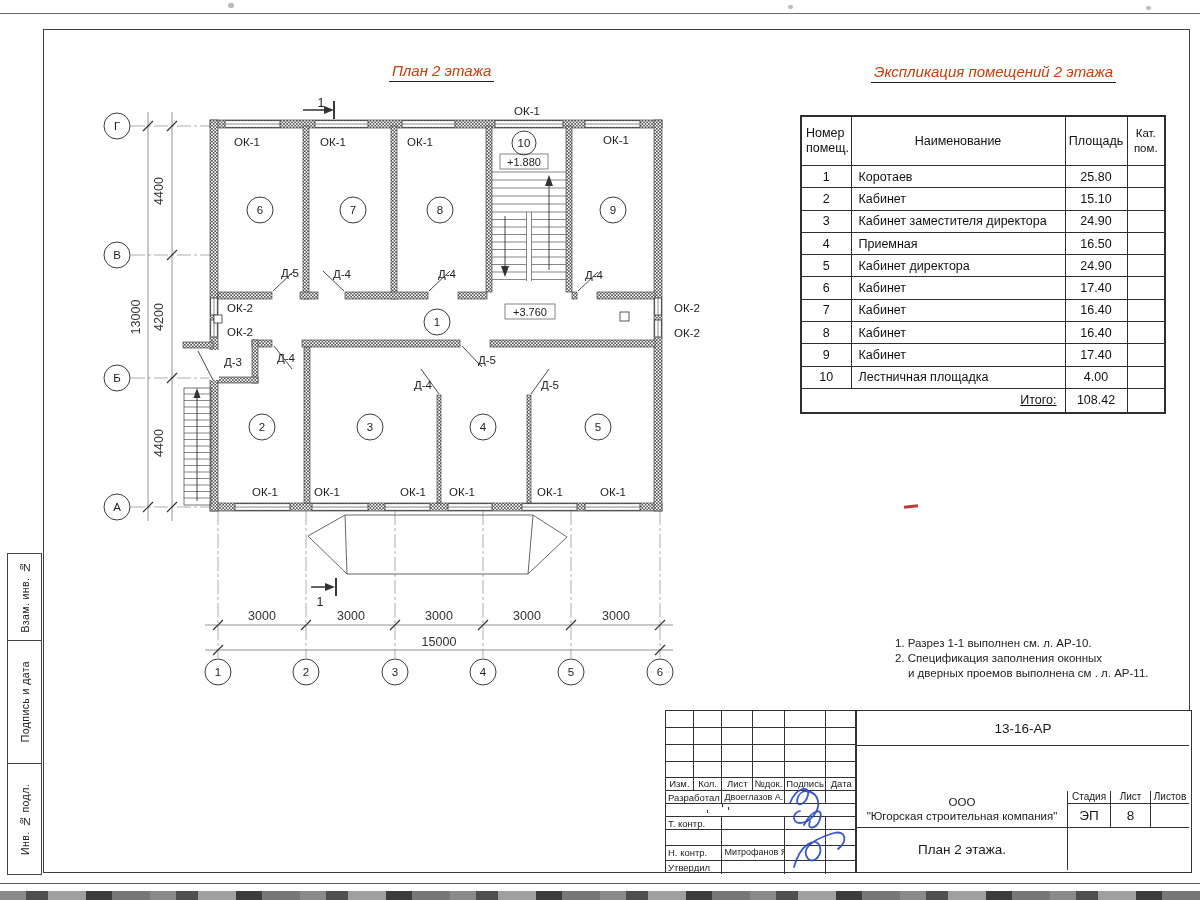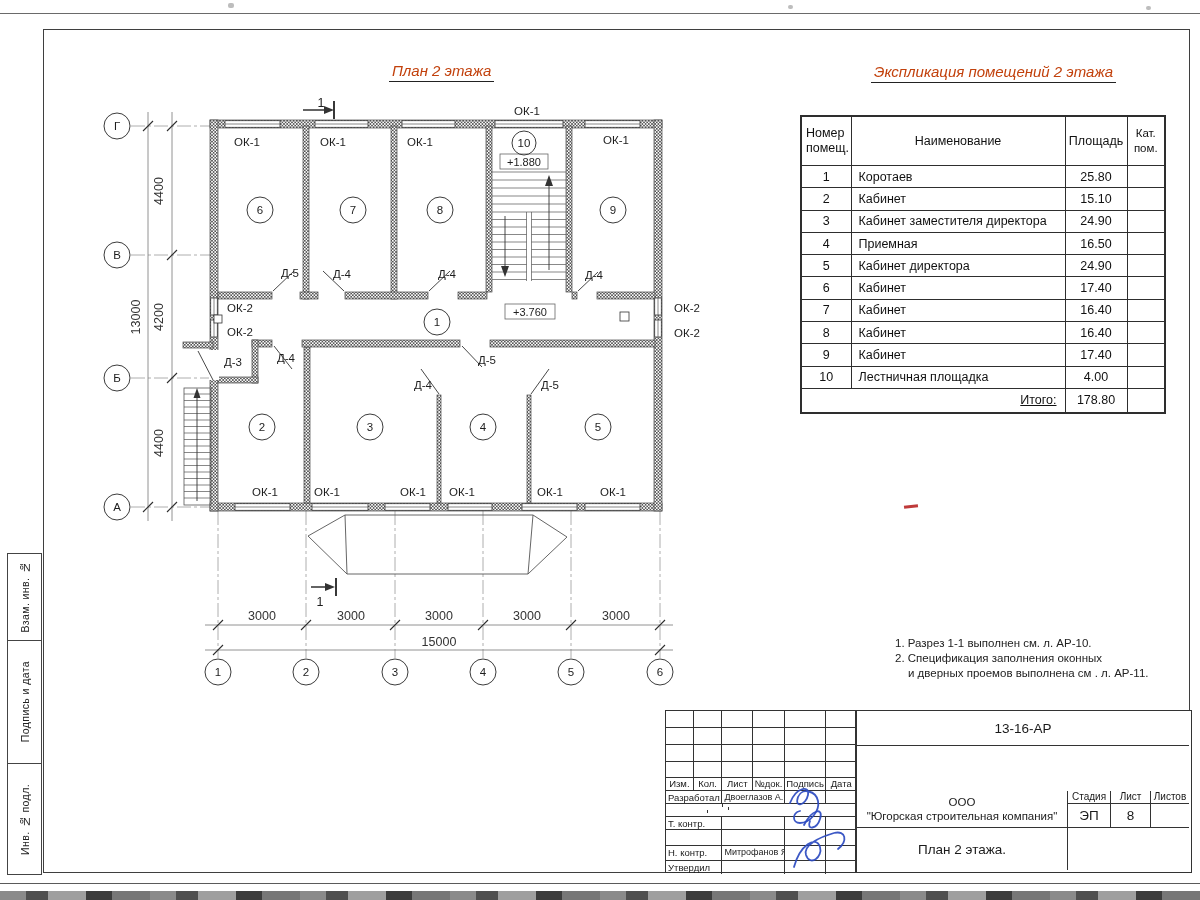--- a/index.html
+++ b/index.html
@@ -509,21 +509,21 @@
           <tr>
             <td class="c-num">10</td>
             <td class="c-name">Лестничная площадка</td>
             <td class="c-area">4.00</td>
             <td class="c-cat"></td>
           </tr>
         </tbody>
       <tfoot>
         <tr>
           <td colspan="2" class="t-label">Итого:</td>
-          <td class="c-area">178.80</td>
+          <td class="c-area">108.42</td>
           <td class="c-cat"></td>
         </tr>
       </tfoot>
     </table>
   </div>
 
   <div class="notes">
     <div>1. Разрез 1-1 выполнен см. л. АР-10.</div>
     <div>2. Спецификация заполнения оконных</div>
     <div class="ind">и дверных проемов выполнена см . л. АР-11.</div>

